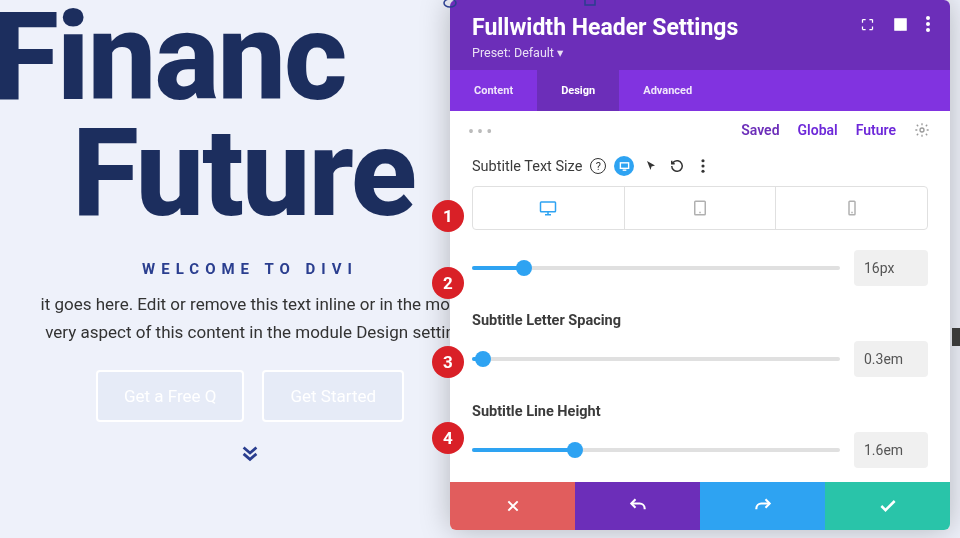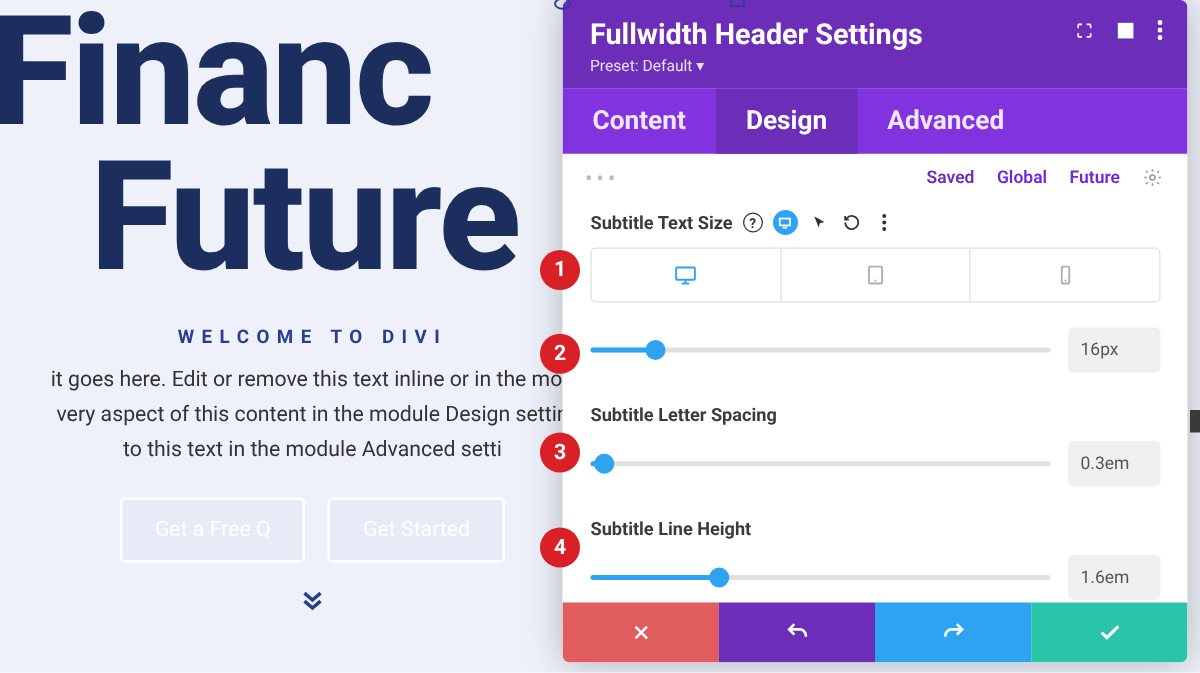--- a/index.html
+++ b/index.html
@@ -15,32 +15,32 @@
 .cta { border:2px solid #fff; color:#fff; border-radius:4px; padding:14px 26px; font-size:17px; background:#e6ebf7; }
 .chev { text-align:center; margin-top:18px; color:#2a3e8f; font-size:26px; padding-right:460px;}
 
 
 .panel { position:absolute; top:0; right:10px; bottom:8px; width:500px; background:#fff; box-shadow:0 0 30px rgba(0,0,0,.25); border-radius:6px; overflow:hidden; display:flex; flex-direction:column;}
 .panel-head { background:#6c2eb9; color:#fff; padding:14px 20px 10px 22px; display:flex; align-items:flex-start; justify-content:space-between;}
 .panel-title { font-size:23px; font-weight:700; }
 .panel-preset { font-size:12.5px; opacity:.85; margin-top:4px; }
 .panel-head-icons { display:flex; gap:18px; align-items:center; margin-top:2px;}
 .panel-head-icons span svg { fill:#fff; }
-.tabs { background:#8133e0; display:flex; color:#fff; font-size:21px; }
+.tabs { background:#8133e0; display:flex; color:#fff; font-size:11px; }
 .tab { padding:14px 24px; font-weight:700; opacity:.88; cursor:pointer;}
 .tab.active { background:#6c2eb9; opacity:1;}
 .subbar { display:flex; align-items:center; justify-content:space-between; padding:10px 20px 6px 18px; font-size:14px;}
 .dots { color:#bbb; letter-spacing:3px; font-size:18px;}
 .subbar-right { display:flex; gap:18px; font-weight:600;}
 .saved { color:#6c2eb9; }
 .gray { color:#6d28d9; }
 .gear-mini { color:#9a9a9a; }
 
 .body { padding:8px 22px 0 22px; flex:1; overflow:auto;}
-.field-label { font-size:14.5px; font-weight:700; color:#3b3b3b; display:flex; align-items:center; gap:8px; margin-bottom:10px;}
+.field-label { font-size:14.5px; font-weight:400; color:#3b3b3b; display:flex; align-items:center; gap:8px; margin-bottom:10px;}
 .lbl-icons { display:flex; gap:8px; align-items:center; }
 .lbl-icons .ci { width:18px; height:18px; display:flex; align-items:center; justify-content:center; color:#333; font-size:12px; }
 .lbl-icons .ci.blue { background:#2ea3f2; color:#fff; border-radius:50%; width:20px; height:20px; font-size:11px;}
 .lbl-icons .q { border:1px solid #333; border-radius:50%; width:16px; height:16px; font-size:11px;}
 
 .device-row { display:flex; border:1px solid #e0e0e0; border-radius:4px; overflow:hidden; margin-bottom:20px;}
 .device { flex:1; height:42px; display:flex; align-items:center; justify-content:center; color:#b0b0b0; border-right:1px solid #e0e0e0;}
 .device:last-child { border-right:none;}
 .device.active { color:#2ea3f2; }
 .device svg { width:22px; height:18px; }
@@ -77,21 +77,20 @@
 
 <div class="page">
   <div class="hero-title">
     <div>Financ</div>
     <div class="line2">Future</div>
   </div>
   <div class="subtitle">Welcome to Divi</div>
   <div class="bodytext">
     <span>it goes here. Edit or remove this text inline or in the mod</span><br>
     <span>very aspect of this content in the module Design settin</span><br>
-    <span>to this text in the module Advanced setti</span>
   </div>
   <div class="cta-row">
     <div class="cta">Get a Free Q</div>
     <div class="cta">Get Started</div>
   </div>
   <div class="chev">
     <svg width="22" height="22" viewBox="0 0 24 24" fill="none" stroke="#2a3e8f" stroke-width="3">
         <path d="M5 6l7 6 7-6"></path>
         <path d="M5 13l7 6 7-6"></path>
       </svg>

